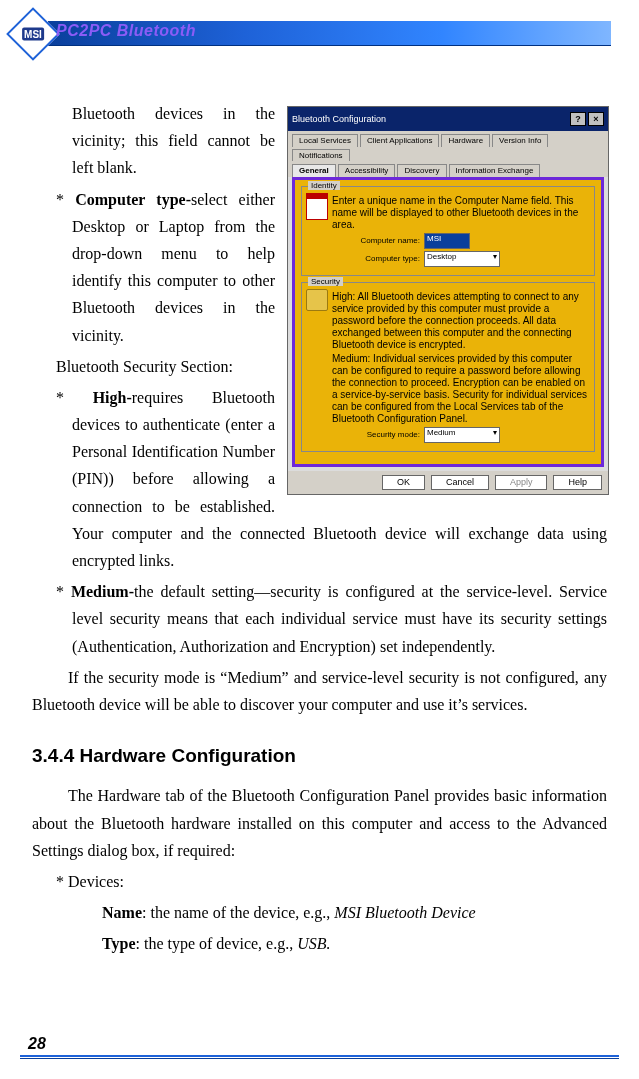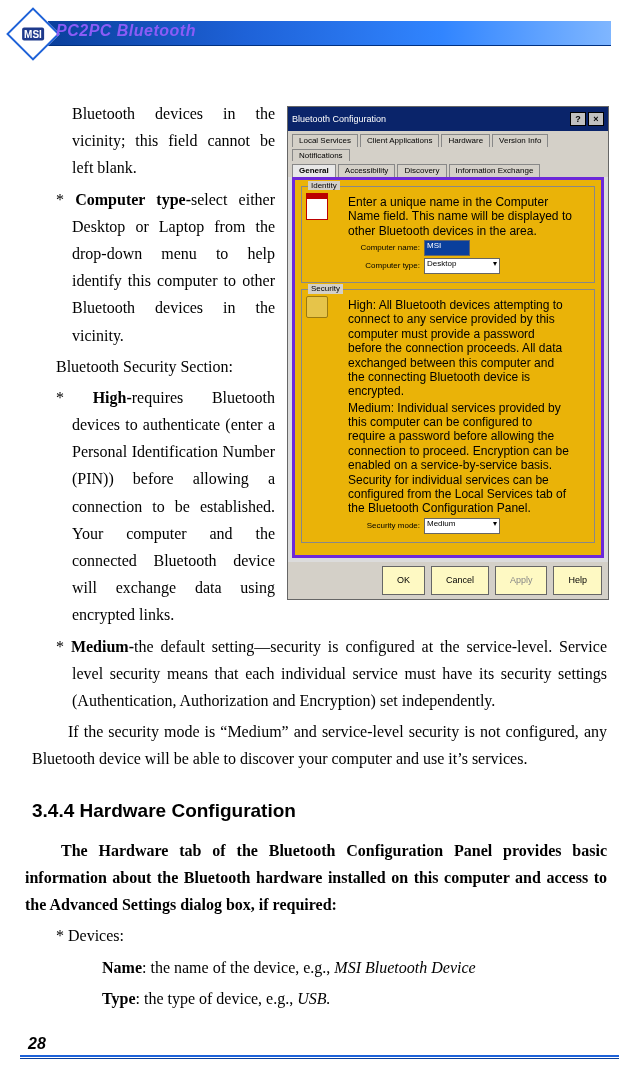--- a/index.html
+++ b/index.html
@@ -36,23 +36,23 @@
   .grp{border:1px solid #888;margin-bottom:6px;padding:6px 6px 6px 30px;position:relative;}
   .grp .legend{position:absolute;left:6px;top:-6px;background:#d4d0c8;padding:0 3px;font-size:8px;}
   .grp .ico{position:absolute;left:4px;top:6px;width:20px;height:20px;}
   .ico-card{background:#fff;border:1px solid #b00;border-top:6px solid #b00;}
   .ico-lock{background:#e6c44a;border:1px solid #9c7a10;border-radius:2px;}
   .row{display:flex;align-items:center;gap:4px;margin:2px 0;}
   .lbl{width:88px;text-align:right;font-size:8px;}
   .inp{background:#fff;border:1px solid #666;padding:0 2px;height:14px;font-size:8px;min-width:40px;}
   .sel{background:#fff;border:1px solid #666;padding:0 12px 0 2px;height:14px;font-size:8px;min-width:60px;position:relative;}
   .sel::after{content:"▾";position:absolute;right:2px;top:0;font-size:8px;color:#000;}
-  .desc{font-size:12px;margin:2px 16px;}
+  .desc{font-size:10px;margin:2px 0;}
   .btnrow{display:flex;justify-content:flex-end;gap:6px;padding:4px 6px;background:#d4d0c8;}
-  .btn{border:1px solid #666;background:#fef9c3;padding:8px 14px;font-size:9px;}
+  .btn{border:1px solid #666;background:#ffffff;padding:1px 14px;font-size:9px;}
   .btn.dis{color:#888;}
   
   .ftr{position:absolute;left:20px;right:20px;bottom:20px;}
   .rule1{height:2px;background:#1e62d8;}
   .rule2{height:1px;background:#0a3f9c;margin-top:1px;}
   .pgnum{position:absolute;left:8px;bottom:6px;font-family:Arial,Helvetica,sans-serif;
     font-style:italic;font-weight:bold;font-size:16px;}
 </style>
 </head>
 <body>
@@ -138,21 +138,21 @@
     </p>
 
     <p class="para bullet">
       <span>* </span><b>Medium-</b><span>the default setting—security is configured at the service-level. Service level security means that each individual service must have its security settings (Authentication, Authorization and Encryption) set independently.</span>
     </p>
 
     <p class="para intro" style="margin-left:-32px;margin-right:-32px;padding-left:32px;padding-right:32px;">If the security mode is “Medium” and service-level security is not configured, any Bluetooth device will be able to discover your computer and use it’s services.</p>
 
     <div class="section-hd">3.4.4  Hardware Configuration</div>
 
-    <p class="para intro" style="margin-left:-32px;margin-right:-32px;padding-left:25px;padding-right:32px;font-weight:bold;">The Hardware tab of the Bluetooth Configuration Panel provides basic information about the Bluetooth hardware installed on this computer and access to the Advanced Settings dialog box, if required:</p>
+    <p class="para intro" style="margin-left:-32px;margin-right:-32px;padding-left:32px;padding-right:32px;">The Hardware tab of the Bluetooth Configuration Panel provides basic information about the Bluetooth hardware installed on this computer and access to the Advanced Settings dialog box, if required:</p>
 
     <p class="para" style="padding-left:24px;">* Devices:</p>
 
     <p class="sub">
       <b>Name</b><span>: the name of the device, e.g., </span><i>MSI Bluetooth Device</i>
     </p>
     <p class="sub">
       <b>Type</b><span>: the type of device, e.g., </span><i>USB.</i>
     </p>
   </div>

